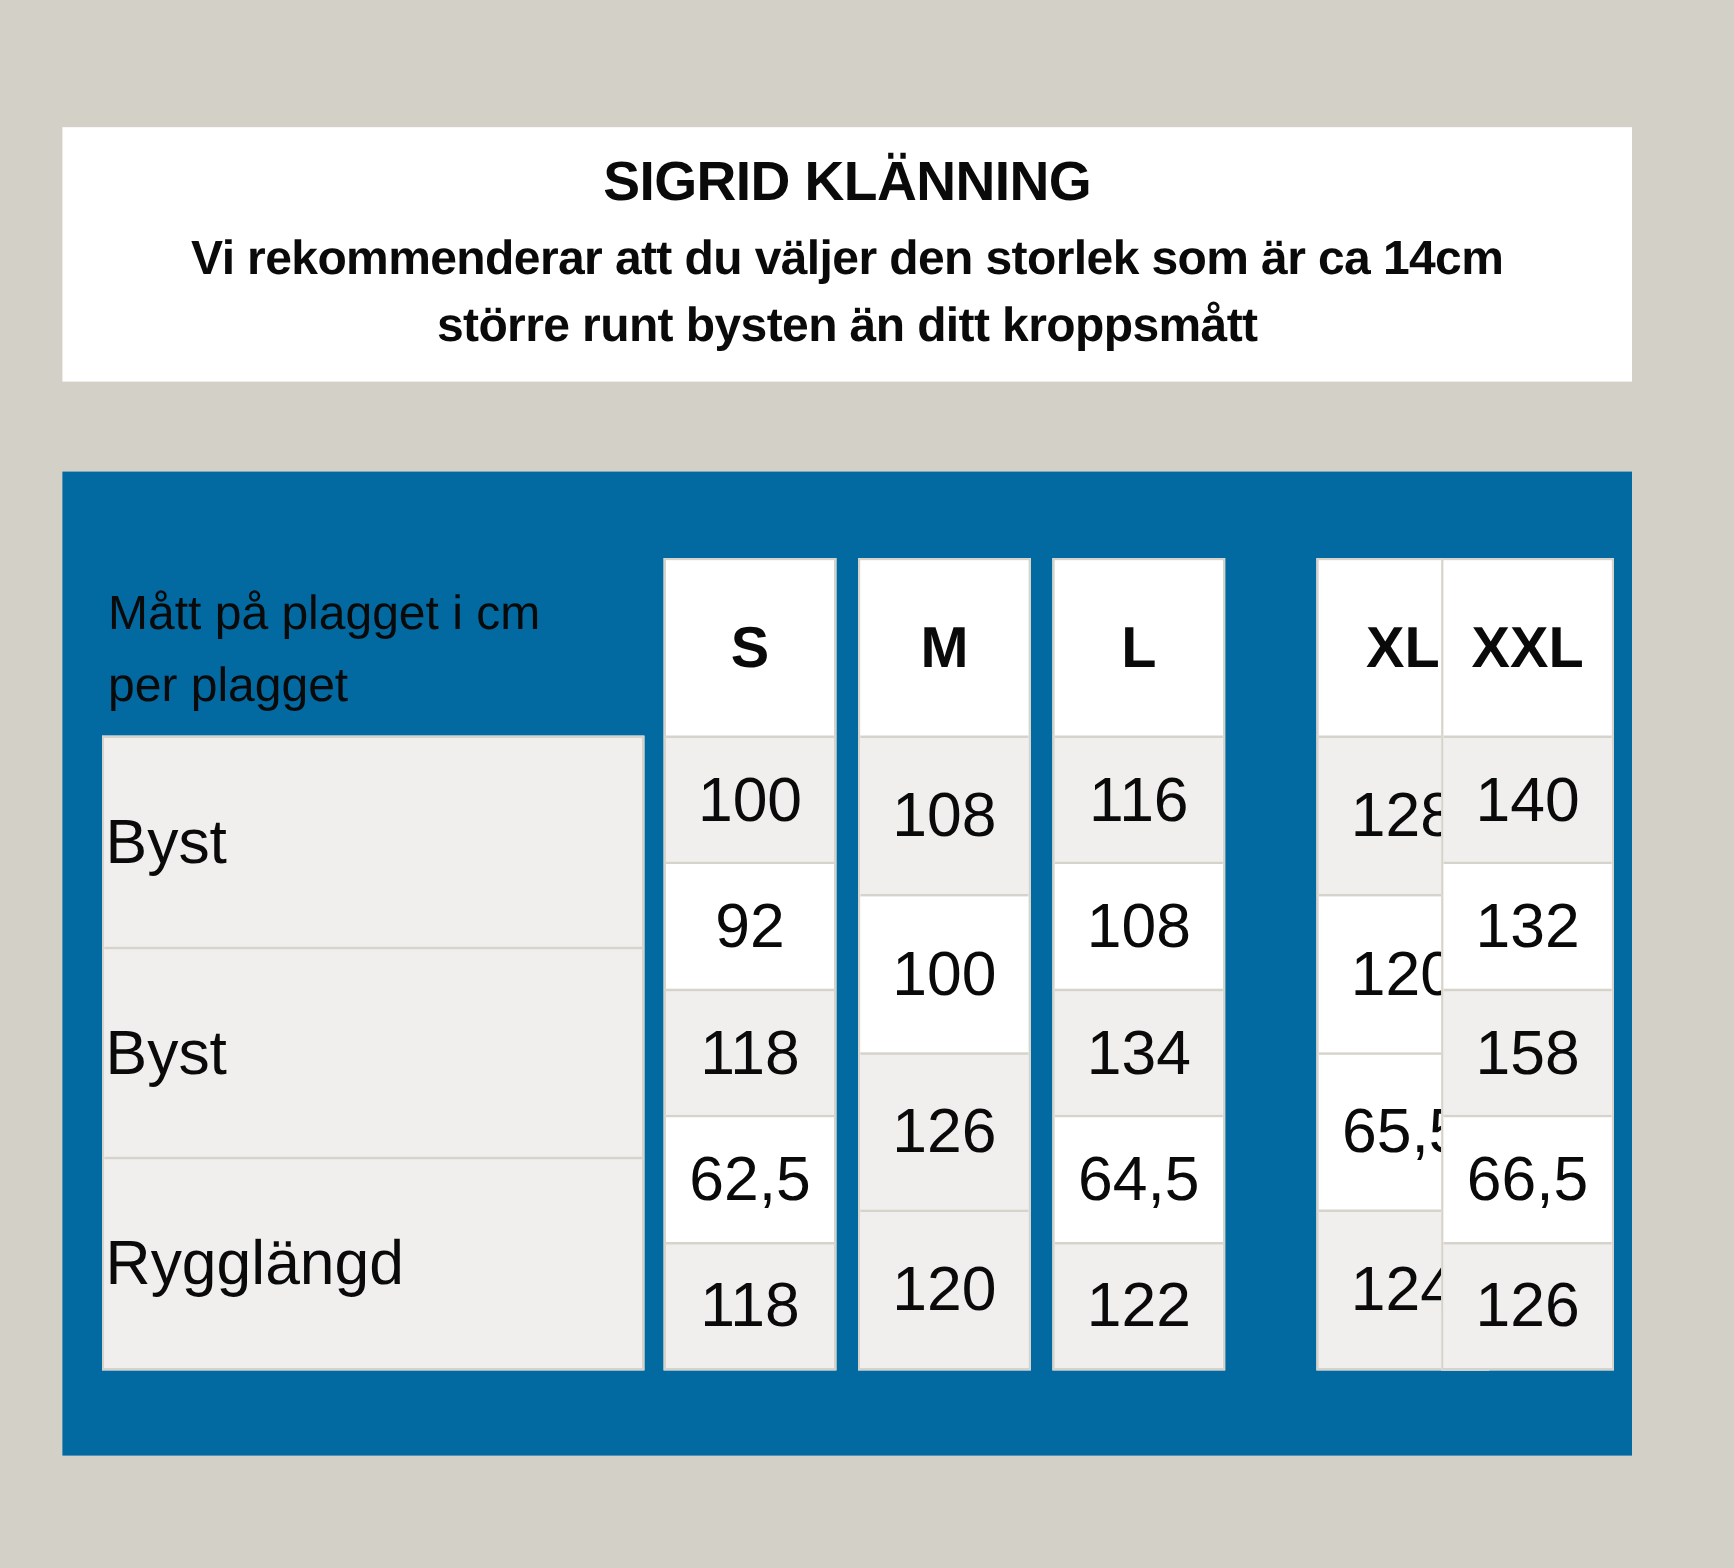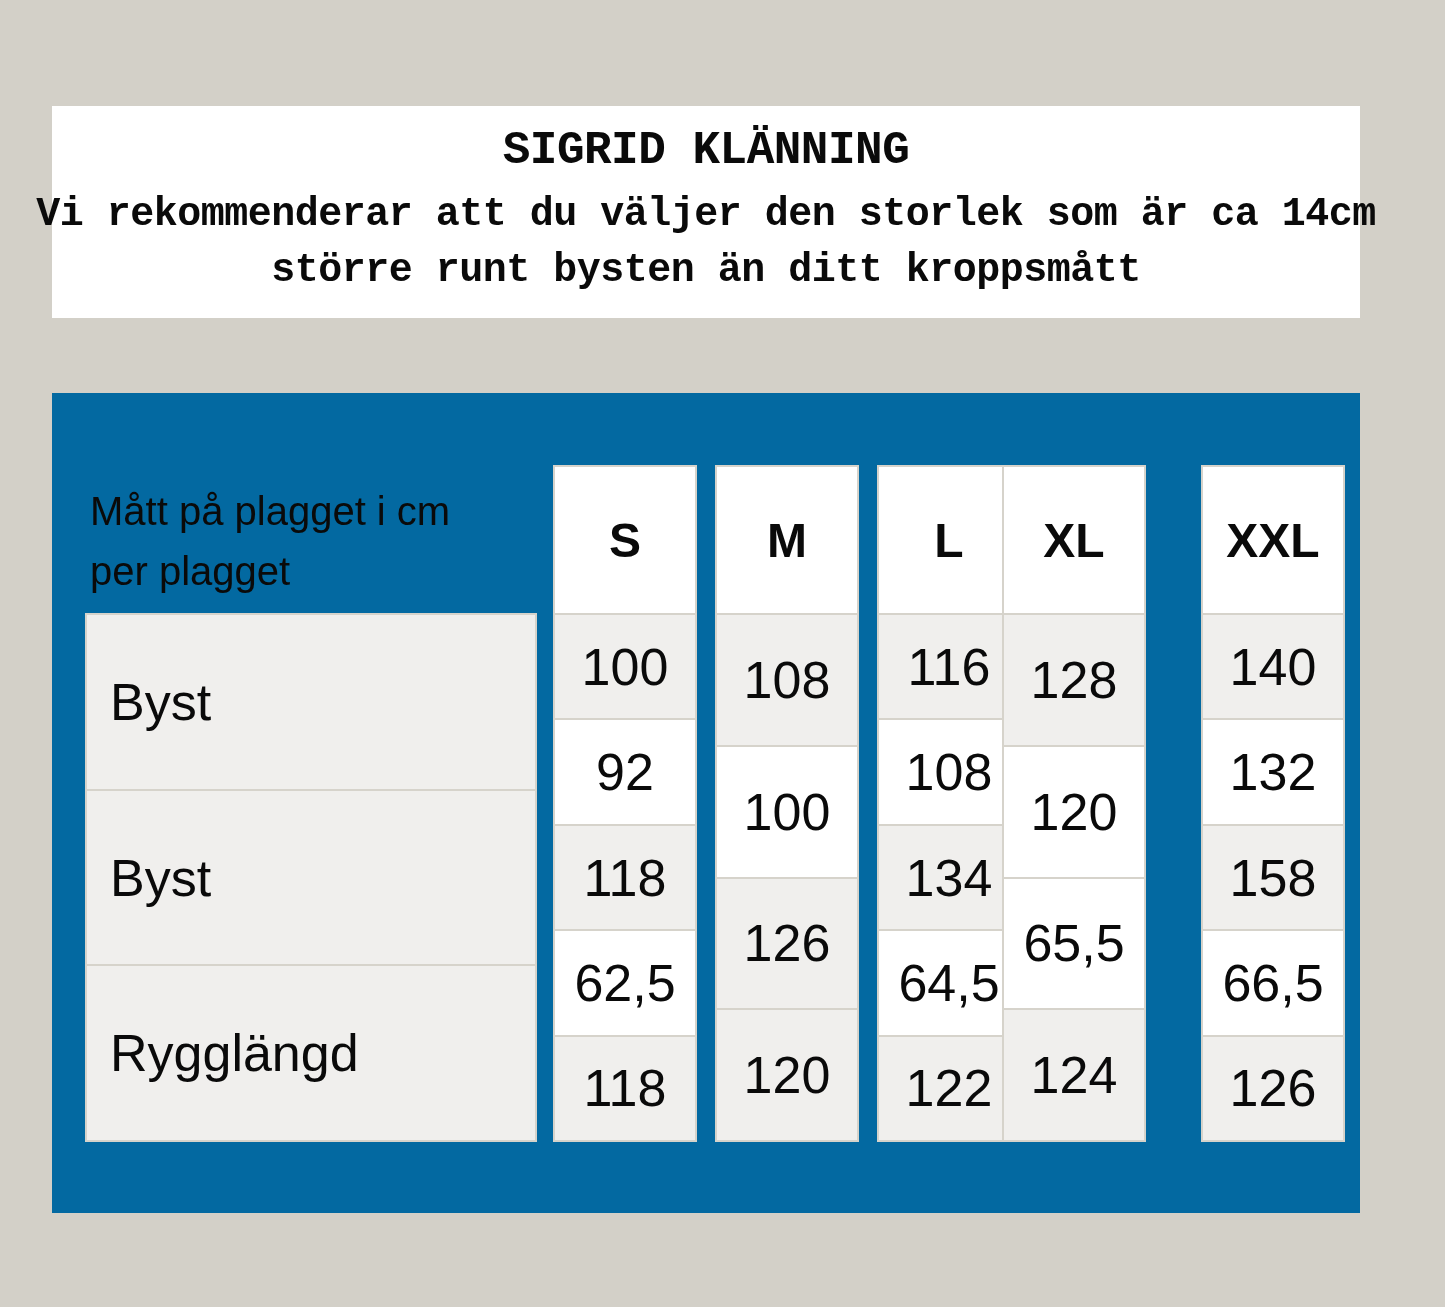--- a/index.html
+++ b/index.html
@@ -17,21 +17,20 @@
     left: 52px;
     top: 106px;
     width: 1308px;
     height: 212px;
     background: #ffffff;
     display: flex;
     flex-direction: column;
     justify-content: center;
     align-items: center;
     text-align: center;
-    font-family: Liberation Mono, monospace;
   }
   .header-card .title {
     font-size: 46px;
     font-weight: bold;
     line-height: 52px;
     margin-bottom: 10px;
     letter-spacing: -0.5px;
     white-space: nowrap;
   }
   .header-card .sub {
@@ -88,21 +87,21 @@
   }
   .cell:first-child { border-top: none; }
   .cell.stripe { background: #f0efed; }
   .cell.head {
     flex: 0 0 146px;
     font-weight: bold;
     font-size: 48px;
   }
   .label-col .cell {
     justify-content: flex-start;
-    padding-left: 23px;
+    padding-left: 1px;
   }
 </style>
 </head>
 <body>
 
 <div class="page">
 
   <section class="header-card">
     <div class="title">SIGRID KLÄNNING</div>
     <div class="sub">Vi rekommenderar att du väljer den storlek som är ca 14cm</div>
@@ -141,21 +140,21 @@
 
     <div class="size-col" style="left:825px">
       <div class="cell head">L</div>
       <div class="cell stripe">116</div>
       <div class="cell">108</div>
       <div class="cell stripe">134</div>
       <div class="cell">64,5</div>
       <div class="cell stripe">122</div>
     </div>
 
-    <div class="size-col" style="left:950px">
+    <div class="size-col" style="left:1045px">
       <div class="cell head">XL</div>
       <div class="cell stripe">128</div>
       <div class="cell">120</div>
       <div class="cell">65,5</div>
       <div class="cell stripe">124</div>
     </div>
 
     <div class="size-col" style="left:1149px">
       <div class="cell head">XXL</div>
       <div class="cell stripe">140</div>

